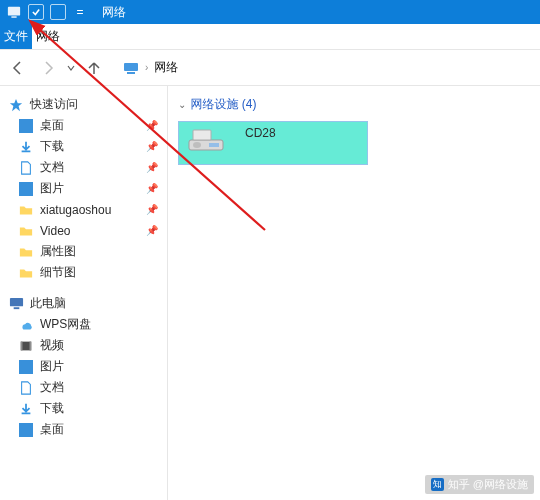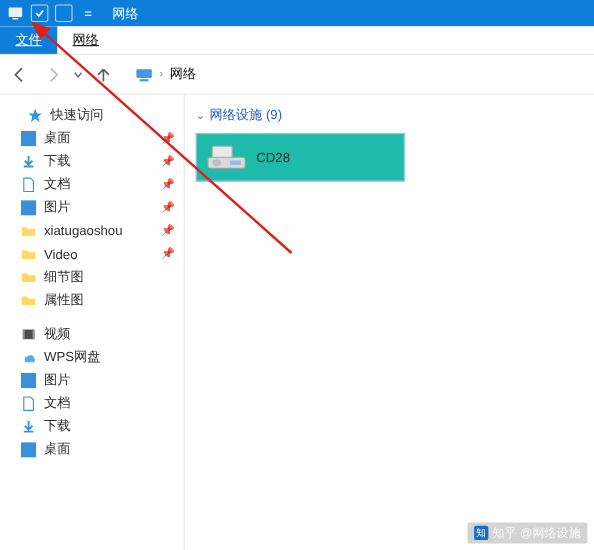--- a/index.html
+++ b/index.html
@@ -2,36 +2,36 @@
 <html><head>
 <meta charset="utf-8">
 <style>
   * { margin: 0; padding: 0; box-sizing: border-box; font-family: "Microsoft YaHei", "Segoe UI", sans-serif; }
   body { width: 540px; height: 500px; overflow: hidden; position: relative; background: #fff; }
   .titlebar { height: 24px; background: #0078d7; display: flex; align-items: center; color: #fff; font-size: 12px; }
   .titlebar .sys-icons { display: flex; align-items: center; gap: 6px; padding: 0 6px; }
   .titlebar .sys-icons span { width: 16px; height: 16px; display: inline-flex; align-items: center; justify-content: center; }
   .titlebar .title { margin-left: 8px; }
   .ribbon { height: 26px; background: #fff; border-bottom: 1px solid #e5e5e5; display: flex; }
-  .ribbon .tab { padding: 0 14px; font-size: 12px; display: flex; align-items: center; cursor: default; text-decoration: underline; }
+  .ribbon .tab { padding: 0 4px; font-size: 12px; display: flex; align-items: center; cursor: default; }
   .ribbon .tab.file { background: #0078d7; color: #fff; }
   .navbar { height: 36px; display: flex; align-items: center; border-bottom: 1px solid #e5e5e5; padding: 0 4px; gap: 2px; }
   .navbar .nav-btn { width: 28px; height: 28px; display: flex; align-items: center; justify-content: center; color: #555; }
   .navbar .addr { display: flex; align-items: center; gap: 6px; margin-left: 8px; font-size: 12px; border:1px solid transparent; padding:2px 4px;}
   .content { display: flex; height: calc(500px - 24px - 26px - 36px); }
   .sidebar { width: 168px; border-right: 1px solid #e5e5e5; overflow-y: auto; padding: 8px 0; }
   .sidebar-group { margin-bottom: 10px; }
   .group-header, .sidebar-item { display: flex; align-items: center; gap: 6px; padding: 2px 8px 2px 18px; font-size: 12px; color: #222; height: 21px; cursor: default; }
-  .group-header { padding-left: 24px; font-size: 12px; }
+  .group-header { padding-left: 8px; font-size: 12px; }
   .sidebar-item .pin { margin-left: auto; color: #888; font-size: 10px; }
   .icon-box { width: 16px; height: 16px; display: inline-flex; align-items: center; justify-content: center; flex-shrink: 0; }
   .main { flex: 1; padding: 10px 10px; position: relative; }
   .section-header { display: flex; align-items: center; gap: 4px; font-size: 12px; color: #1a56c4; margin-bottom: 8px; cursor: default;}
   .section-header .chev { color: #666; font-size: 10px; }
-  .device-tile { display: flex; align-items: center; gap: 8px; width: 190px; height: 44px; border: 1px solid #8fc1ea; background: #14b8a6; padding: 4px 8px; cursor: default;}
+  .device-tile { display: flex; align-items: flex-start; gap: 20px; width: 190px; height: 44px; border: 1px solid #8fc1ea; background: #5eead4; padding: 4px 8px; cursor: default;}
   .device-tile .dev-icon { width: 38px; height: 28px; }
   .device-tile .label { font-size: 12px; color: #222; }
   .arrow-annot { position: absolute; pointer-events: none; }
   .watermark { position: absolute; right: 6px; bottom: 6px; font-size: 11px; color: rgba(255,255,255,0.95); background: rgba(0,0,0,0.18); padding: 2px 6px; border-radius: 2px; display:flex; align-items:center; gap:4px;}
   .folder-icon { fill: #ffd55a; }
   .blue-square { fill: #2e8bd8; }
   .mask { position:absolute; inset:0; background:#fff; opacity:0.05; pointer-events:none;}
 </style>
 </head>
 <body>
@@ -159,54 +159,63 @@
           </span>
         <span>Video</span>
         <span class="pin">📌</span>
       </div>
       <div class="sidebar-item">
         <span class="icon-box">
             <svg width="14" height="14" viewBox="0 0 16 16">
               <path d="M1 4 H6 L8 6 H15 V13 H1 Z" class="folder-icon"></path>
             </svg>
           </span>
+        <span>属性图</span>
+      </div>
+      <div class="sidebar-item">
+        <span class="icon-box">
+            <svg width="14" height="14" viewBox="0 0 16 16">
+              <path d="M1 4 H6 L8 6 H15 V13 H1 Z" class="folder-icon"></path>
+            </svg>
+          </span>
         <span>细节图</span>
       </div>
-      <div class="sidebar-item">
-        <span class="icon-box">
-            <svg width="14" height="14" viewBox="0 0 16 16">
-              <path d="M1 4 H6 L8 6 H15 V13 H1 Z" class="folder-icon"></path>
-            </svg>
-          </span>
-        <span>属性图</span>
-      </div>
     </div>
 
 
     <div class="sidebar-group">
+      <div class="group-header">
+        <span class="icon-box">
+            <svg width="15" height="15" viewBox="0 0 16 16">
+              <rect x="1" y="2" width="14" height="9" rx="1" fill="#3a6fb5"></rect>
+              <rect x="5" y="12" width="6" height="2" fill="#3a6fb5"></rect>
+            </svg>
+          </span>
+        <span>此电脑</span>
+      </div>
+      <div class="sidebar-item">
+        <span class="icon-box">
+            <svg width="14" height="14" viewBox="0 0 16 16">
+              <path d="M4 10 A3 3 0 0 1 7 7 A4 4 0 0 1 14 9 A2.5 2.5 0 0 1 13 13 H5 A3 3 0 0 1 4 10 Z" fill="#4aa8ea"></path>
+            </svg>
+          </span>
+        <span>WPS网盘</span>
+      </div>
       <div class="sidebar-item">
         <span class="icon-box">
             <svg width="14" height="14" viewBox="0 0 16 16">
               <rect x="2" y="3" width="12" height="10" fill="#444"></rect>
               <rect x="2" y="3" width="2" height="10" fill="#888"></rect>
               <rect x="12" y="3" width="2" height="10" fill="#888"></rect>
             </svg>
           </span>
         <span>视频</span>
       </div>
       <div class="sidebar-item">
         <span class="icon-box">
-            <svg width="14" height="14" viewBox="0 0 16 16">
-              <path d="M4 10 A3 3 0 0 1 7 7 A4 4 0 0 1 14 9 A2.5 2.5 0 0 1 13 13 H5 A3 3 0 0 1 4 10 Z" fill="#4aa8ea"></path>
-            </svg>
-          </span>
-        <span>WPS网盘</span>
-      </div>
-      <div class="sidebar-item">
-        <span class="icon-box">
             <svg width="14" height="14">
               <rect width="14" height="14" class="blue-square"></rect>
             </svg>
           </span>
         <span>图片</span>
       </div>
       <div class="sidebar-item">
         <span class="icon-box">
             <svg width="14" height="14" viewBox="0 0 16 16">
               <path d="M3 1 H10 L13 4 V15 H3 Z" fill="#fff" stroke="#2b8fe0" stroke-width="1.2"></path>
@@ -229,21 +238,21 @@
             </svg>
           </span>
         <span>桌面</span>
       </div>
     </div>
   </div>
 
   <div class="main">
     <div class="section-header">
       <span class="chev">⌄</span>
-      <span>网络设施 (9)</span>
+      <span>网络设施 (4)</span>
     </div>
     <div class="device-tile">
       <span class="dev-icon">
         <svg width="38" height="28" viewBox="0 0 38 28">
           <rect x="2" y="14" width="34" height="10" rx="2" fill="#d8d8d8" stroke="#999"></rect>
           <ellipse cx="10" cy="19" rx="4" ry="3" fill="#bbb"></ellipse>
           <rect x="22" y="17" width="10" height="4" fill="#8fbbe7"></rect>
           <rect x="6" y="4" width="18" height="10" rx="1" fill="#e8e8e8" stroke="#aaa"></rect>
         </svg>
       </span>

